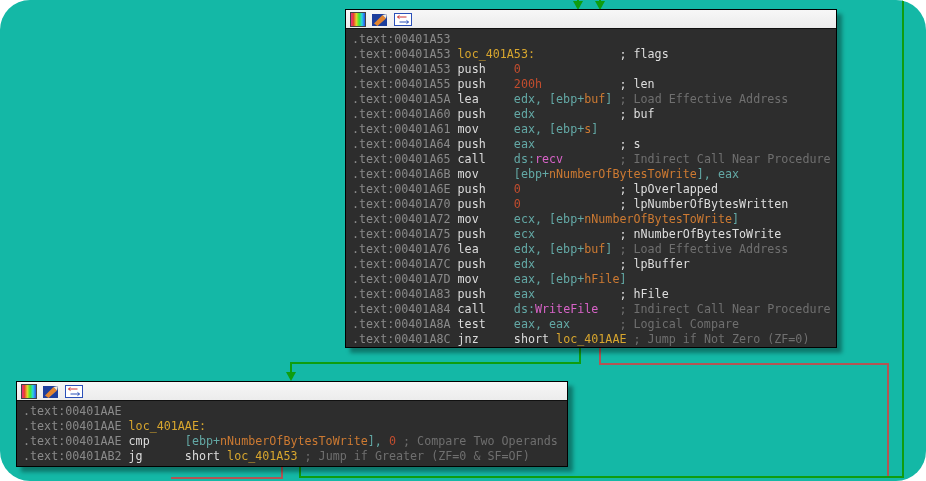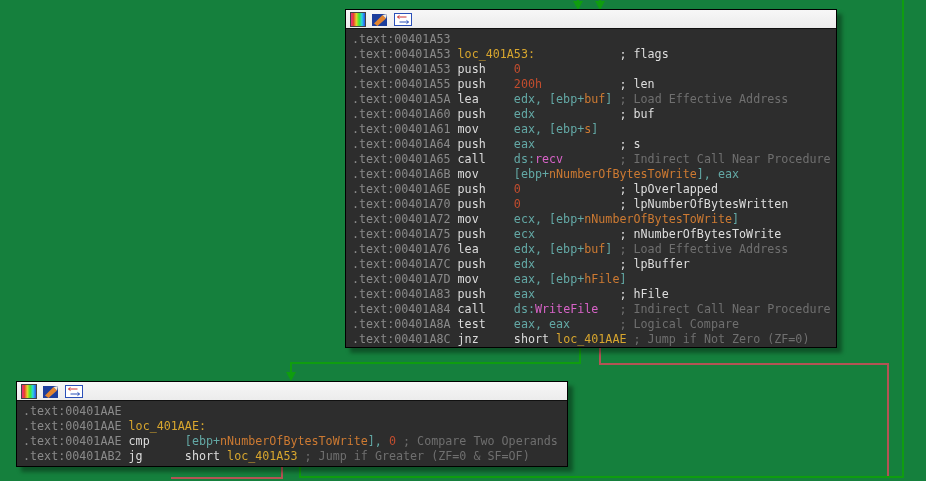--- a/index.html
+++ b/index.html
@@ -40,21 +40,21 @@
     font-size:11.7px;
     line-height:15px;
     white-space:pre;
     color:#dcdcdc;
   }
   .line{height:15px;}
 </style>
 </head>
 <body>
 
-<div class="canvas" id="canvas" style="background: #15803d;">
+<div class="canvas" id="canvas" style="background: #14b8a6; border-radius: 30px;">
   <svg id="edges">
       <polyline points="578,0 578,2" fill="none" stroke="#0f9d0f" stroke-width="2"></polyline>
       <polygon points="573,1 583,1 578,10" fill="#0f9d0f"></polygon>
       <polyline points="600,0 600,2" fill="none" stroke="#0f9d0f" stroke-width="2"></polyline>
       <polygon points="595,1 605,1 600,10" fill="#0f9d0f"></polygon>
       <polyline points="600,348 600,364 888,364 888,476" fill="none" stroke="#b35454" stroke-width="2"></polyline>
       <polyline points="580,348 580,363 291,363 291,373" fill="none" stroke="#0f9d0f" stroke-width="2"></polyline>
       <polygon points="286,372 296,372 291,381" fill="#0f9d0f"></polygon>
       <polyline points="282,467 282,478 171,478" fill="none" stroke="#b35454" stroke-width="2"></polyline>
       <polyline points="300,467 300,477 903,477 903,0" fill="none" stroke="#0f9d0f" stroke-width="2"></polyline>

